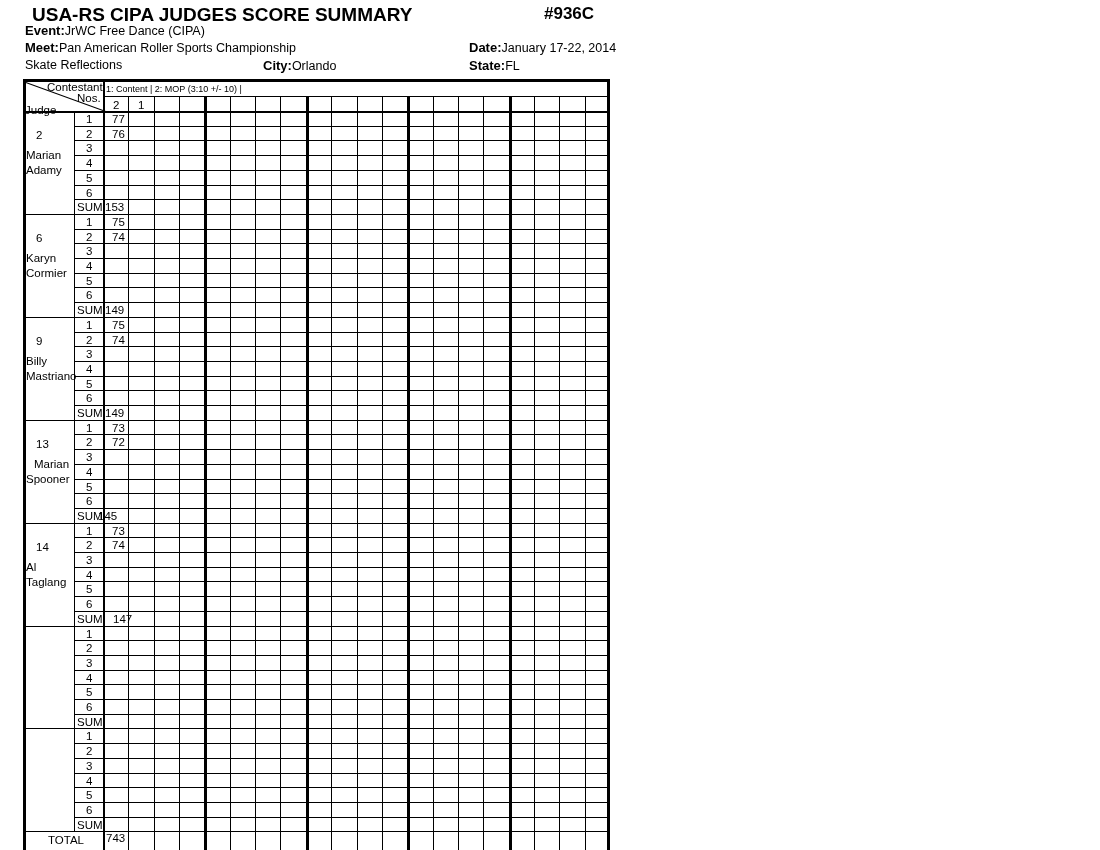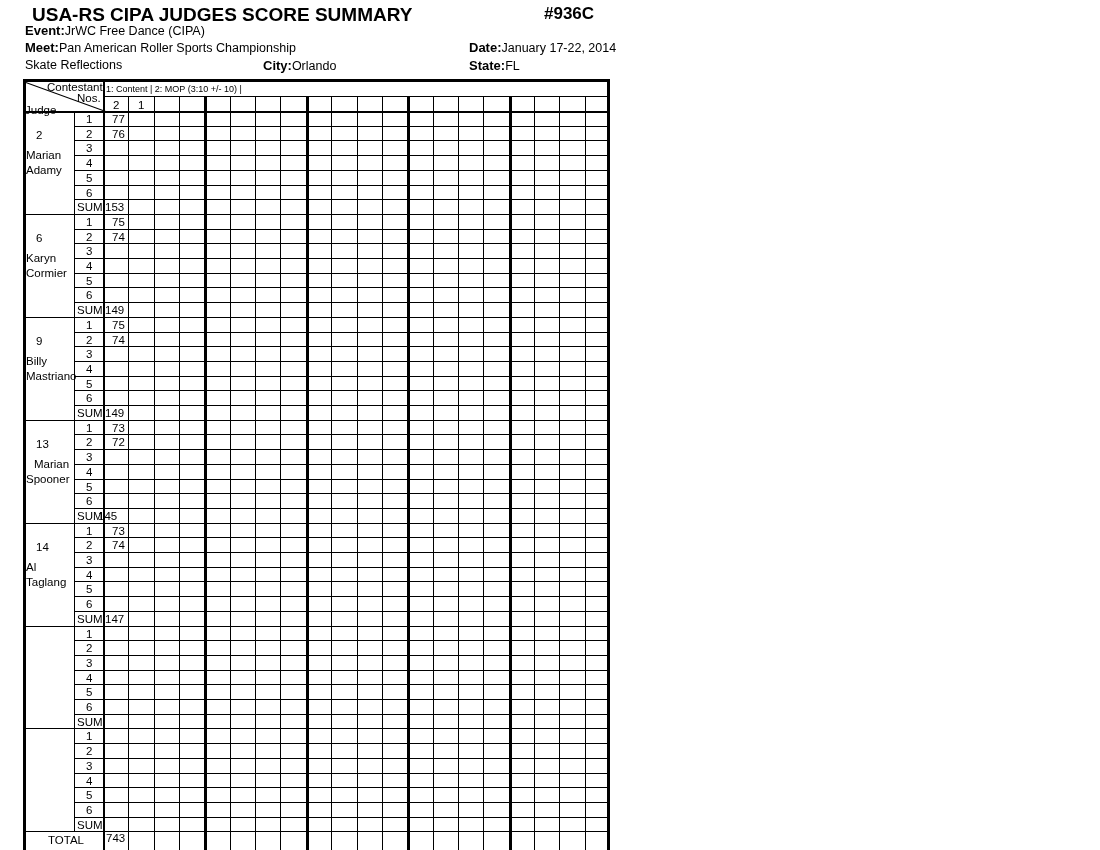--- a/index.html
+++ b/index.html
@@ -159,21 +159,21 @@
     <div class="cell-text" style="left: 60px; top: 472px;">3</div>
     <div class="cell-text" style="left: 60px; top: 486.7px;">4</div>
     <div class="cell-text" style="left: 60px; top: 501.4px;">5</div>
     <div class="cell-text" style="left: 60px; top: 516.1px;">6</div>
     <div class="cell-text" style="left: 51px; top: 530.8px;">SUM</div>
     <div class="cell-text" style="left: 10px; top: 458.6px;">14</div>
     <div class="cell-text" style="left: 0px; top: 478.6px;">Al</div>
     <div class="cell-text" style="left: 0px; top: 493.6px;">Taglang</div>
     <div class="cell-text" style="left: 86px; top: 442.6px;">73</div>
     <div class="cell-text" style="left: 86px; top: 457.3px;">74</div>
-    <div class="cell-text" style="left: 79px; top: 530.8px;">147</div>
+    <div class="cell-text" style="left: 79px; top: 530.8px; padding-left: 8px;">147</div>
     <div class="hline" style="left: -3px; width: 587px; top: 646.4px; height: 1px;"></div>
     <div class="hline" style="left: 48px; width: 536px; top: 558.2px; height: 1px;"></div>
     <div class="hline" style="left: 48px; width: 536px; top: 572.9px; height: 1px;"></div>
     <div class="hline" style="left: 48px; width: 536px; top: 587.6px; height: 1px;"></div>
     <div class="hline" style="left: 48px; width: 536px; top: 602.3px; height: 1px;"></div>
     <div class="hline" style="left: 48px; width: 536px; top: 617px; height: 1px;"></div>
     <div class="hline" style="left: 48px; width: 536px; top: 631.7px; height: 1px;"></div>
     <div class="cell-text" style="left: 60px; top: 545.5px;">1</div>
     <div class="cell-text" style="left: 60px; top: 560.2px;">2</div>
     <div class="cell-text" style="left: 60px; top: 574.9px;">3</div>

